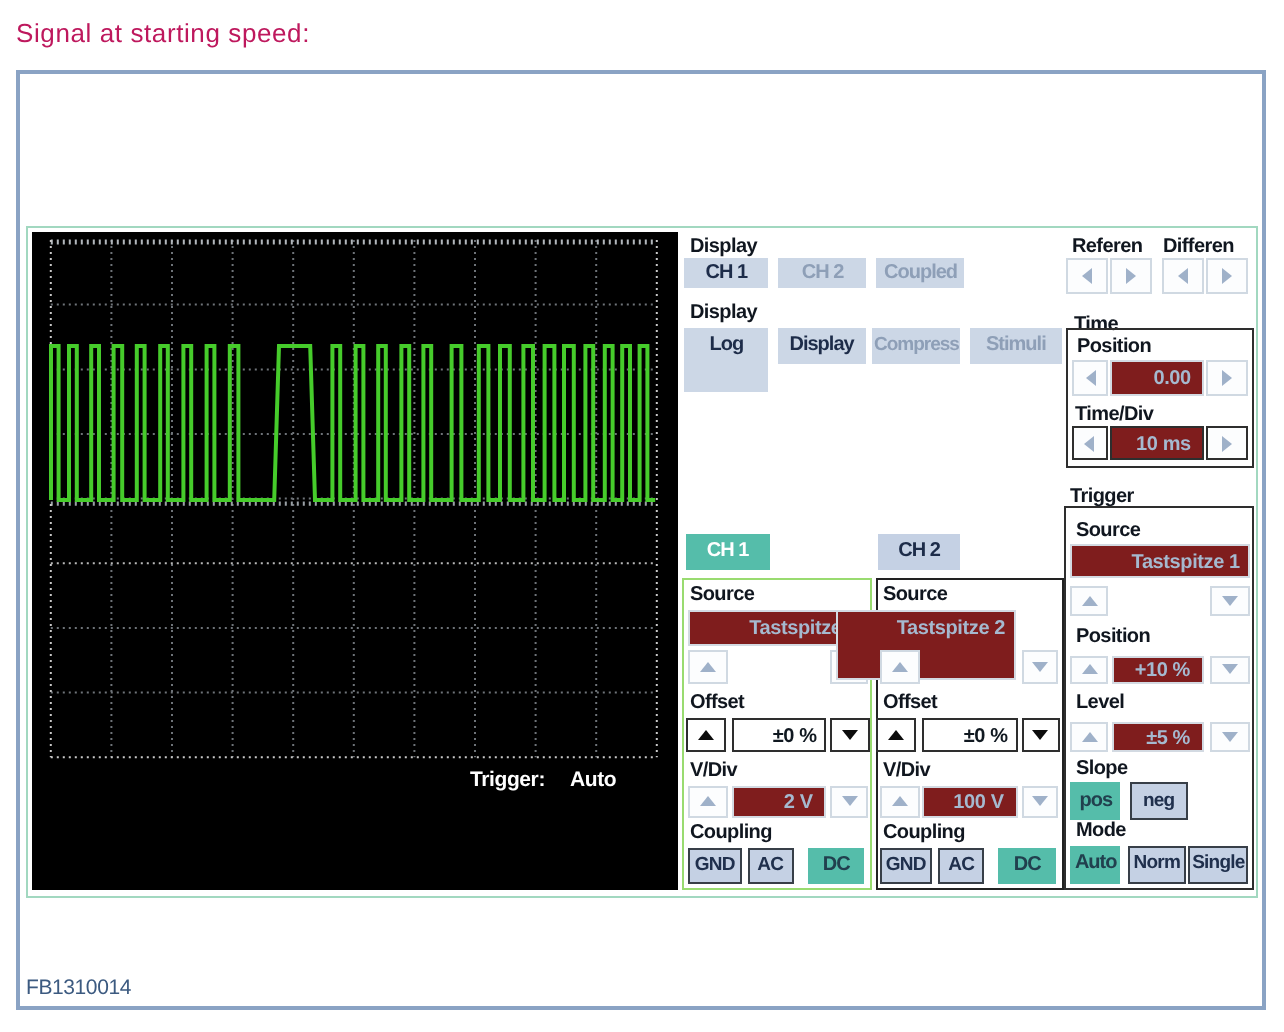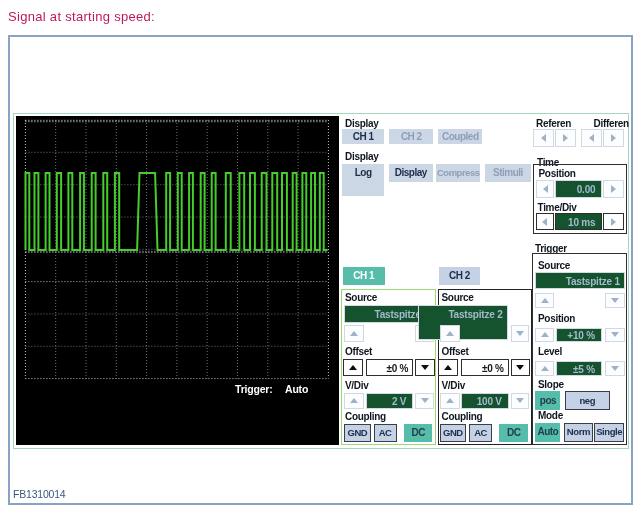--- a/index.html
+++ b/index.html
@@ -3,21 +3,21 @@
 <meta charset="utf-8">
 <style>
   html,body{margin:0;padding:0;background:#fff;}
   body{width:642px;height:516px;position:relative;font-family:"Liberation Sans",sans-serif;overflow:hidden;}
   .abs{position:absolute;}
   .lbl{position:absolute;font:bold 10px "Liberation Sans",sans-serif;letter-spacing:-0.3px;color:#10161f;white-space:nowrap;line-height:10px;}
   .btn{position:absolute;background:#ccd7e6;color:#1d2c49;font:bold 10px "Liberation Sans",sans-serif;letter-spacing:-0.5px;text-align:center;white-space:nowrap;box-sizing:border-box;overflow:hidden;}
   .btn.dis{color:#8e9fb7;}
   .sq{position:absolute;box-sizing:border-box;border:1px solid #d0d9e2;background:#fcfdfe;display:flex;align-items:center;justify-content:center;}
   .dk{border:1px solid #2e2e2e !important;}
-  .fld{position:absolute;box-sizing:border-box;border:1px solid #d3dae2;background:#14532d;font:bold 10px "Liberation Sans",sans-serif;letter-spacing:-0.2px;color:#a5b9cf;text-align:right;white-space:nowrap;overflow:hidden;}
+  .fld{position:absolute;box-sizing:border-box;border:1px solid #d3dae2;background:#7f1d1d;font:bold 10px "Liberation Sans",sans-serif;letter-spacing:-0.2px;color:#a5b9cf;text-align:right;white-space:nowrap;overflow:hidden;}
   .fld.en{border:1px solid #2e2e2e;color:#101820;background:#fff;}
   .teal{background:#55bdaa;color:#21404e;border:none;}
   .gbtn{position:absolute;box-sizing:border-box;background:#c5d1e4;border:1px solid #383f48;color:#20304d;font:bold 9.5px "Liberation Sans",sans-serif;letter-spacing:-0.4px;text-align:center;overflow:hidden;}
   .tu{width:0;height:0;border-left:4.5px solid transparent;border-right:4.5px solid transparent;border-bottom:5.5px solid #9fb1c9;}
   .td{width:0;height:0;border-left:4.5px solid transparent;border-right:4.5px solid transparent;border-top:5.5px solid #9fb1c9;}
   .tl{width:0;height:0;border-top:4.5px solid transparent;border-bottom:4.5px solid transparent;border-right:5.5px solid #9fb1c9;}
   .tr{width:0;height:0;border-top:4.5px solid transparent;border-bottom:4.5px solid transparent;border-left:5.5px solid #9fb1c9;}
   .blk.tu{border-bottom-color:#0c0c0c;}
   .blk.td{border-top-color:#0c0c0c;}
 </style>
@@ -65,21 +65,21 @@
   <div class="btn" style="left:341.9px;top:128.5px;width:42.5px;height:15px;line-height:15px;">CH 1</div>
   <div class="btn dis" style="left:389.1px;top:128.5px;width:44.4px;height:15px;line-height:15px;">CH 2</div>
   <div class="btn dis" style="left:438.1px;top:128.5px;width:44.4px;height:15px;line-height:15px;">Coupled</div>
   <div class="lbl" style="left:345px;top:152.1px;">Display</div>
   <div class="btn" style="left:342px;top:164px;width:42.3px;height:32px;line-height:17.5px;">Log</div>
   <div class="btn" style="left:388.9px;top:164px;width:43.8px;height:17.5px;line-height:17.5px;">Display</div>
   <div class="btn dis" style="left:436.2px;top:164px;width:44.1px;height:17.5px;line-height:17.5px;font-size:9.5px;">Compress</div>
   <div class="btn dis" style="left:484.9px;top:164px;width:46.1px;height:17.5px;line-height:17.5px;">Stimuli</div>
 
   <div class="lbl" style="left:536px;top:118.9px;">Referen</div>
-  <div class="lbl" style="left:581.5px;top:118.9px;margin-left:12px;">Differen</div>
+  <div class="lbl" style="left:581.5px;top:118.9px;">Differen</div>
   <div class="sq" style="left:533px;top:129px;width:21px;height:18px;">
     <div class="tl"></div>
   </div>
   <div class="sq" style="left:555.2px;top:129px;width:21px;height:18px;">
     <div class="tr"></div>
   </div>
   <div class="sq" style="left:580.8px;top:129px;width:21px;height:18px;">
     <div class="tl"></div>
   </div>
   <div class="sq" style="left:602.7px;top:129px;width:21px;height:18px;">
@@ -126,21 +126,21 @@
   <div class="lbl" style="left:538px;top:346.8px;">Level</div>
   <div class="sq" style="left:535.4px;top:360.7px;width:18.6px;height:15px;">
     <div class="tu"></div>
   </div>
   <div class="fld" style="left:556px;top:360.7px;width:46px;height:15px;line-height:15px;padding-right:6px;">±5 %</div>
   <div class="sq" style="left:605px;top:360.7px;width:19.9px;height:15px;">
     <div class="td"></div>
   </div>
   <div class="lbl" style="left:538px;top:380.1px;">Slope</div>
   <div class="btn teal" style="left:535.4px;top:391px;width:25.1px;height:19px;line-height:19px;">pos</div>
-  <div class="gbtn" style="left:564.8px;top:391px;width:45px;height:19px;line-height:17px;">neg</div>
+  <div class="gbtn" style="left:564.8px;top:391px;width:29px;height:19px;line-height:17px;">neg</div>
   <div class="lbl" style="left:538px;top:410.8px;">Mode</div>
   <div class="btn teal" style="left:535.2px;top:423px;width:25.3px;height:18.6px;line-height:18.6px;">Auto</div>
   <div class="gbtn" style="left:564px;top:423px;width:28.8px;height:18.6px;line-height:16.6px;">Norm</div>
   <div class="gbtn" style="left:594.2px;top:423px;width:30px;height:18.6px;line-height:16.6px;">Single</div>
 
   <div class="btn teal" style="left:343px;top:267px;width:41.5px;height:18px;line-height:18px;color:#fff;">CH 1</div>
   <div class="abs" style="left:341px;top:288.5px;width:94.5px;height:156.5px;border:1px solid #99db70;box-sizing:border-box;background:#fff;"></div>
   <div class="lbl" style="left:345px;top:293.2px;">Source</div>
   <div class="fld" style="left:344.2px;top:305.4px;width:89.5px;height:17.9px;line-height:17.9px;padding-right:4px;">Tastspitze 1</div>
   <div class="sq" style="left:344.2px;top:324.6px;width:20px;height:17px;">

